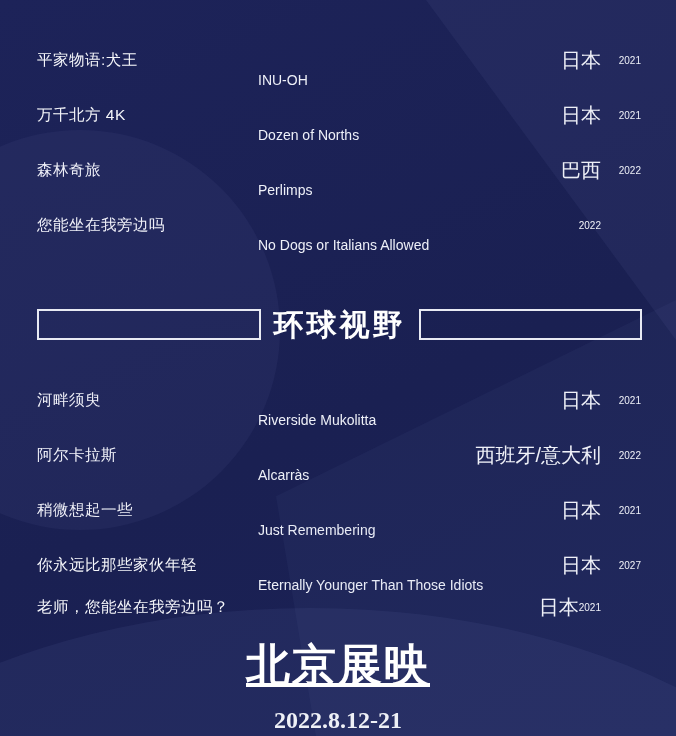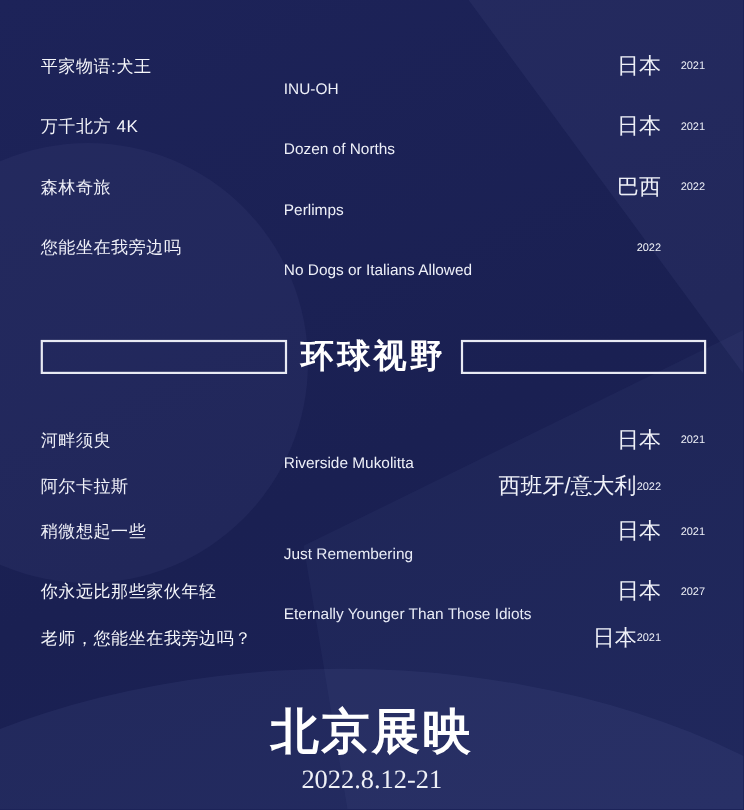--- a/index.html
+++ b/index.html
@@ -107,26 +107,27 @@
     top: 640px;
     text-align: center;
   }
   .event-title {
     font-family: "Liberation Serif", "DejaVu Serif", serif;
     font-size: 44px;
     font-weight: 700;
     letter-spacing: 2px;
     line-height: 52px;
     color: #ffffff;
+    text-decoration: underline;
   }
   .event-dates {
-    margin-top: 3px;
+    margin-top: 14px;
     font-family: "Liberation Serif", "DejaVu Serif", serif;
     font-size: 24px;
-    font-weight: 400;
+    font-weight: 700;
     line-height: 28px;
     color: #eef0f6;
   }
 </style>
 </head>
 <body>
 
 <div class="poster">
 
   <div class="bg-shape bg-tr-triangle"></div>
@@ -169,20 +170,21 @@
 
   <div class="film-list">
     <div class="film-row">
       <span class="film-title-zh">河畔须臾</span>
       <span class="film-title-en">Riverside Mukolitta</span>
       <span class="film-country">日本</span>
       <span class="film-year">2021</span>
     </div>
     <div class="film-row">
       <span class="film-title-zh">阿尔卡拉斯</span>
+      <span class="film-title-en">Alcarràs</span>
       <span class="film-country">西班牙/意大利</span>
       <span class="film-year">2022</span>
     </div>
     <div class="film-row">
       <span class="film-title-zh">稍微想起一些</span>
       <span class="film-title-en">Just Remembering</span>
       <span class="film-country">日本</span>
       <span class="film-year">2021</span>
     </div>
     <div class="film-row">

